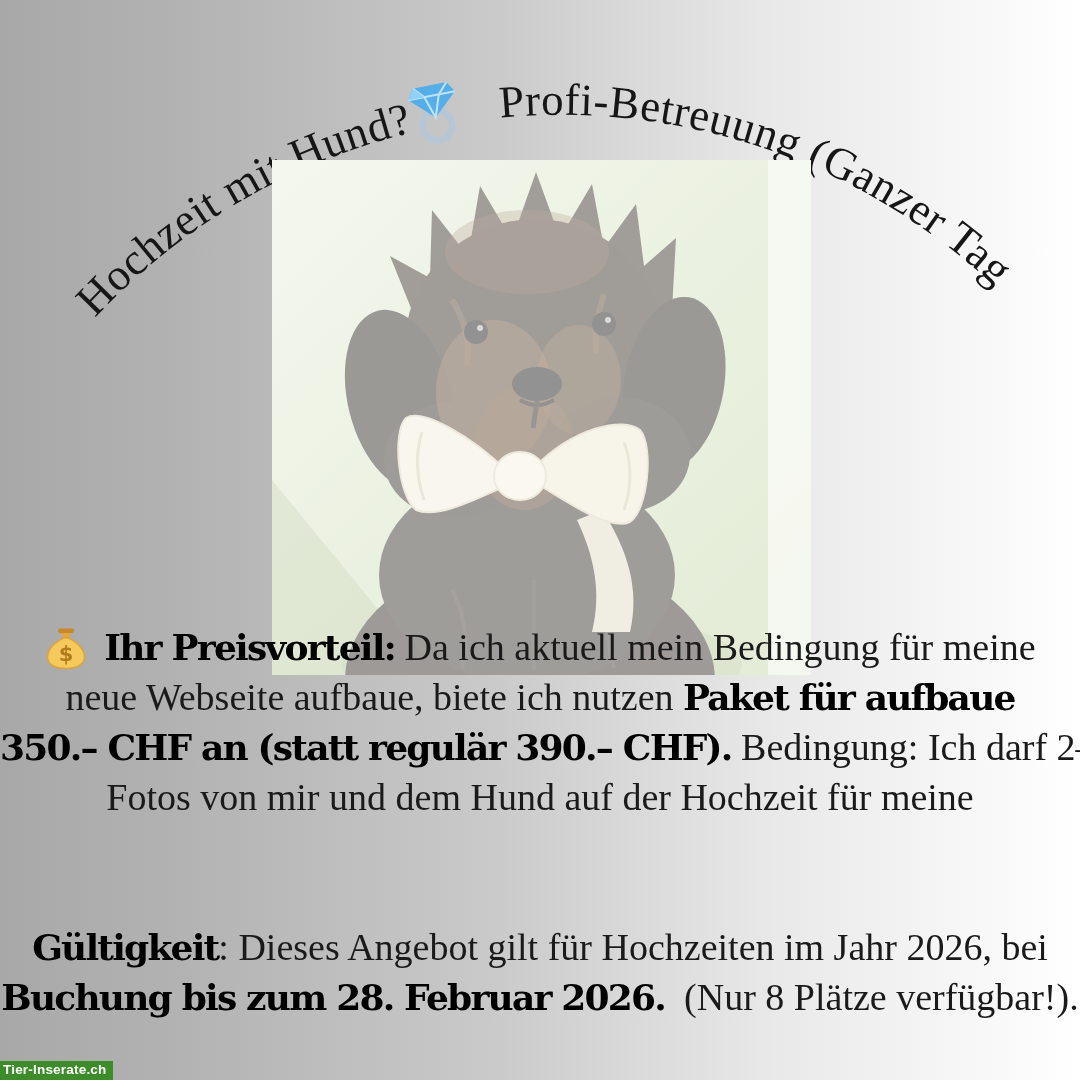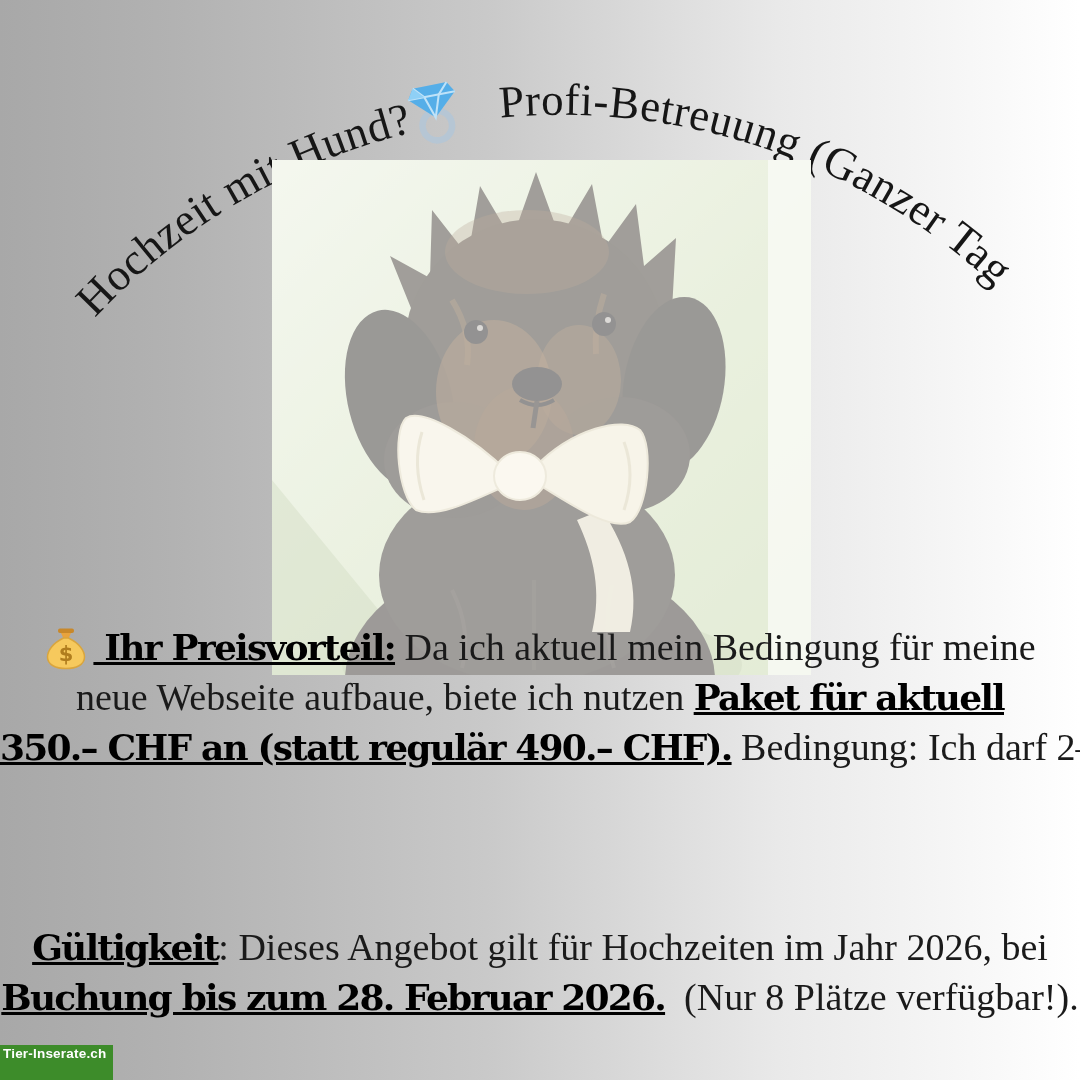--- a/index.html
+++ b/index.html
@@ -19,27 +19,27 @@
   .offer,.validity{
     position:absolute;left:0;right:0;text-align:center;color:#1a1a1a;
   }
   .offer{top:622px;}
   .validity{top:922px;}
   .line{
     font:38px/50px "Liberation Serif",serif;white-space:nowrap;text-align:center;
   }
   .line .b{
     font-family:"DejaVu Serif",serif;font-weight:700;font-size:36px;
-    letter-spacing:-1.8px;color:#000;text-decoration:underline;
+    letter-spacing:-1.8px;color:#000;
   }
   .inline-icon{width:44px;height:44px;vertical-align:-10px;margin-right:5px;}
   .watermark{
     position:absolute;left:0;bottom:0;background:#3d8c2a;color:#ffffff;
     font:700 13.5px/16px "Liberation Sans",sans-serif;
-    padding:1px 6px 18px 3px;letter-spacing:.2px;
+    padding:1px 6px 2px 3px;letter-spacing:.2px;
   }
 </style>
 </head>
 <body>
 
 <div class="canvas">
 
   <svg class="arc-svg" viewBox="0 0 1080 1080" aria-hidden="false">
     <defs>
       <path id="arcPath" d="M 95 318 A 635 635 0 0 1 990 282" fill="none"></path>
@@ -114,22 +114,23 @@
     </svg>
   </div>
 
   <div class="offer">
       <div class="line"><svg class="inline-icon" viewBox="0 0 44 44" aria-hidden="true">
     <rect x="14" y="2.5" width="16" height="4.5" rx="2" fill="#c8882a"></rect>
     <path d="M17 7 h10 l-2.5 5.5 h-5 Z" fill="#e8a33d"></path>
     <path d="M19.5 12 h5 C35 17 40.5 24.5 40.5 31 C40.5 39 32 42.5 22 42.5 C12 42.5 3.5 39 3.5 31 C3.5 24.5 9 17 19.5 12 Z" fill="#f6c95d" stroke="#d9a53e" stroke-width="1.5"></path>
     <text x="22" y="35" text-anchor="middle" style="font:700 21px 'DejaVu Sans',sans-serif" fill="#b07d1e">$</text>
   </svg><span class="b"> Ihr Preisvorteil:</span><span> Da ich aktuell mein Bedingung für meine</span></div>
-      <div class="line"><span>neue Webseite aufbaue, biete ich nutzen </span><span class="b">Paket für aktuell</span></div>
-      <div class="line"><span class="b">350.– CHF an (statt regulär 490.– CHF).</span><span> Bedingung: Ich darf 2–3</span></div>
+      <div class="line"><span>neue Webseite aufbaue, biete ich nutzen </span><span class="b">Paket für aufbaue</span></div>
+      <div class="line"><span class="b">350.– CHF an (statt regulär 390.– CHF).</span><span> Bedingung: Ich darf 2–3</span></div>
+      <div class="line"><span>Fotos von mir und dem Hund auf der Hochzeit für meine</span></div>
     </div>
 
   <div class="validity">
       <div class="line"><span class="b">Gültigkeit</span><span>: Dieses Angebot gilt für Hochzeiten im Jahr 2026, bei</span></div>
       <div class="line"><span class="b">Buchung bis zum 28. Februar 2026.</span><span>&nbsp; (Nur 8 Plätze verfügbar!).</span></div>
     </div>
 
   <div class="watermark">Tier-Inserate.ch</div>
 
 </div>

